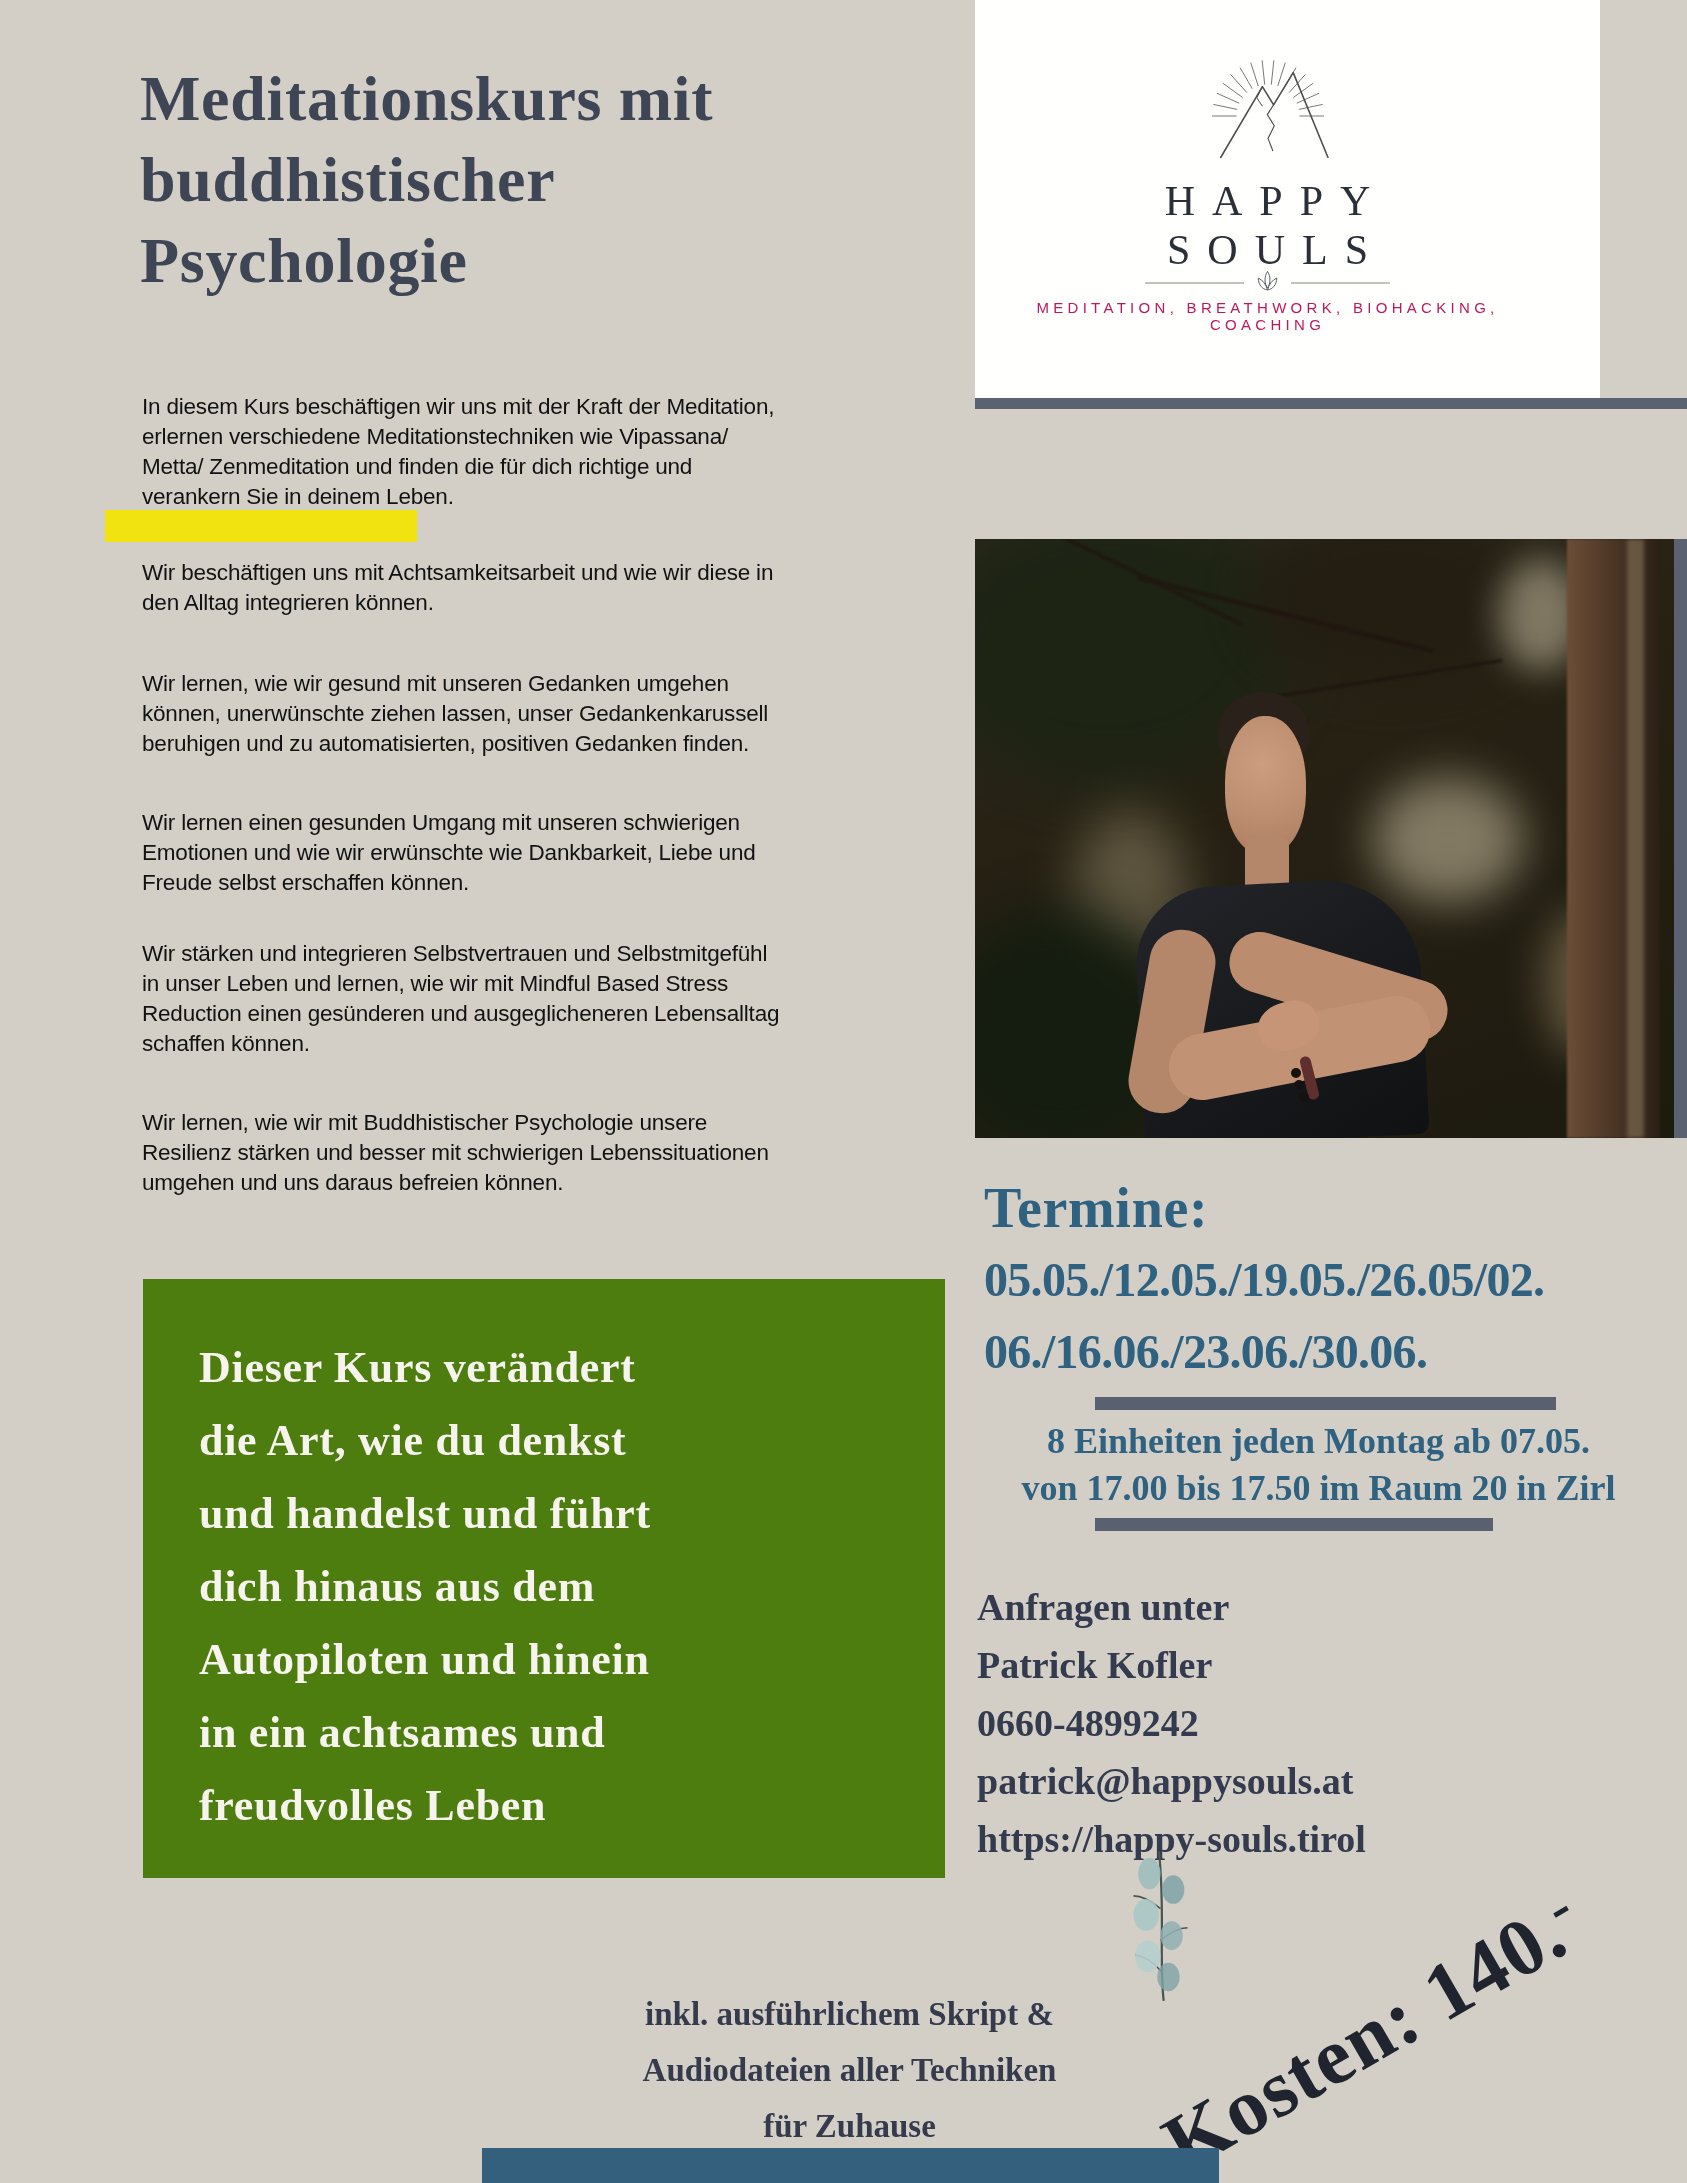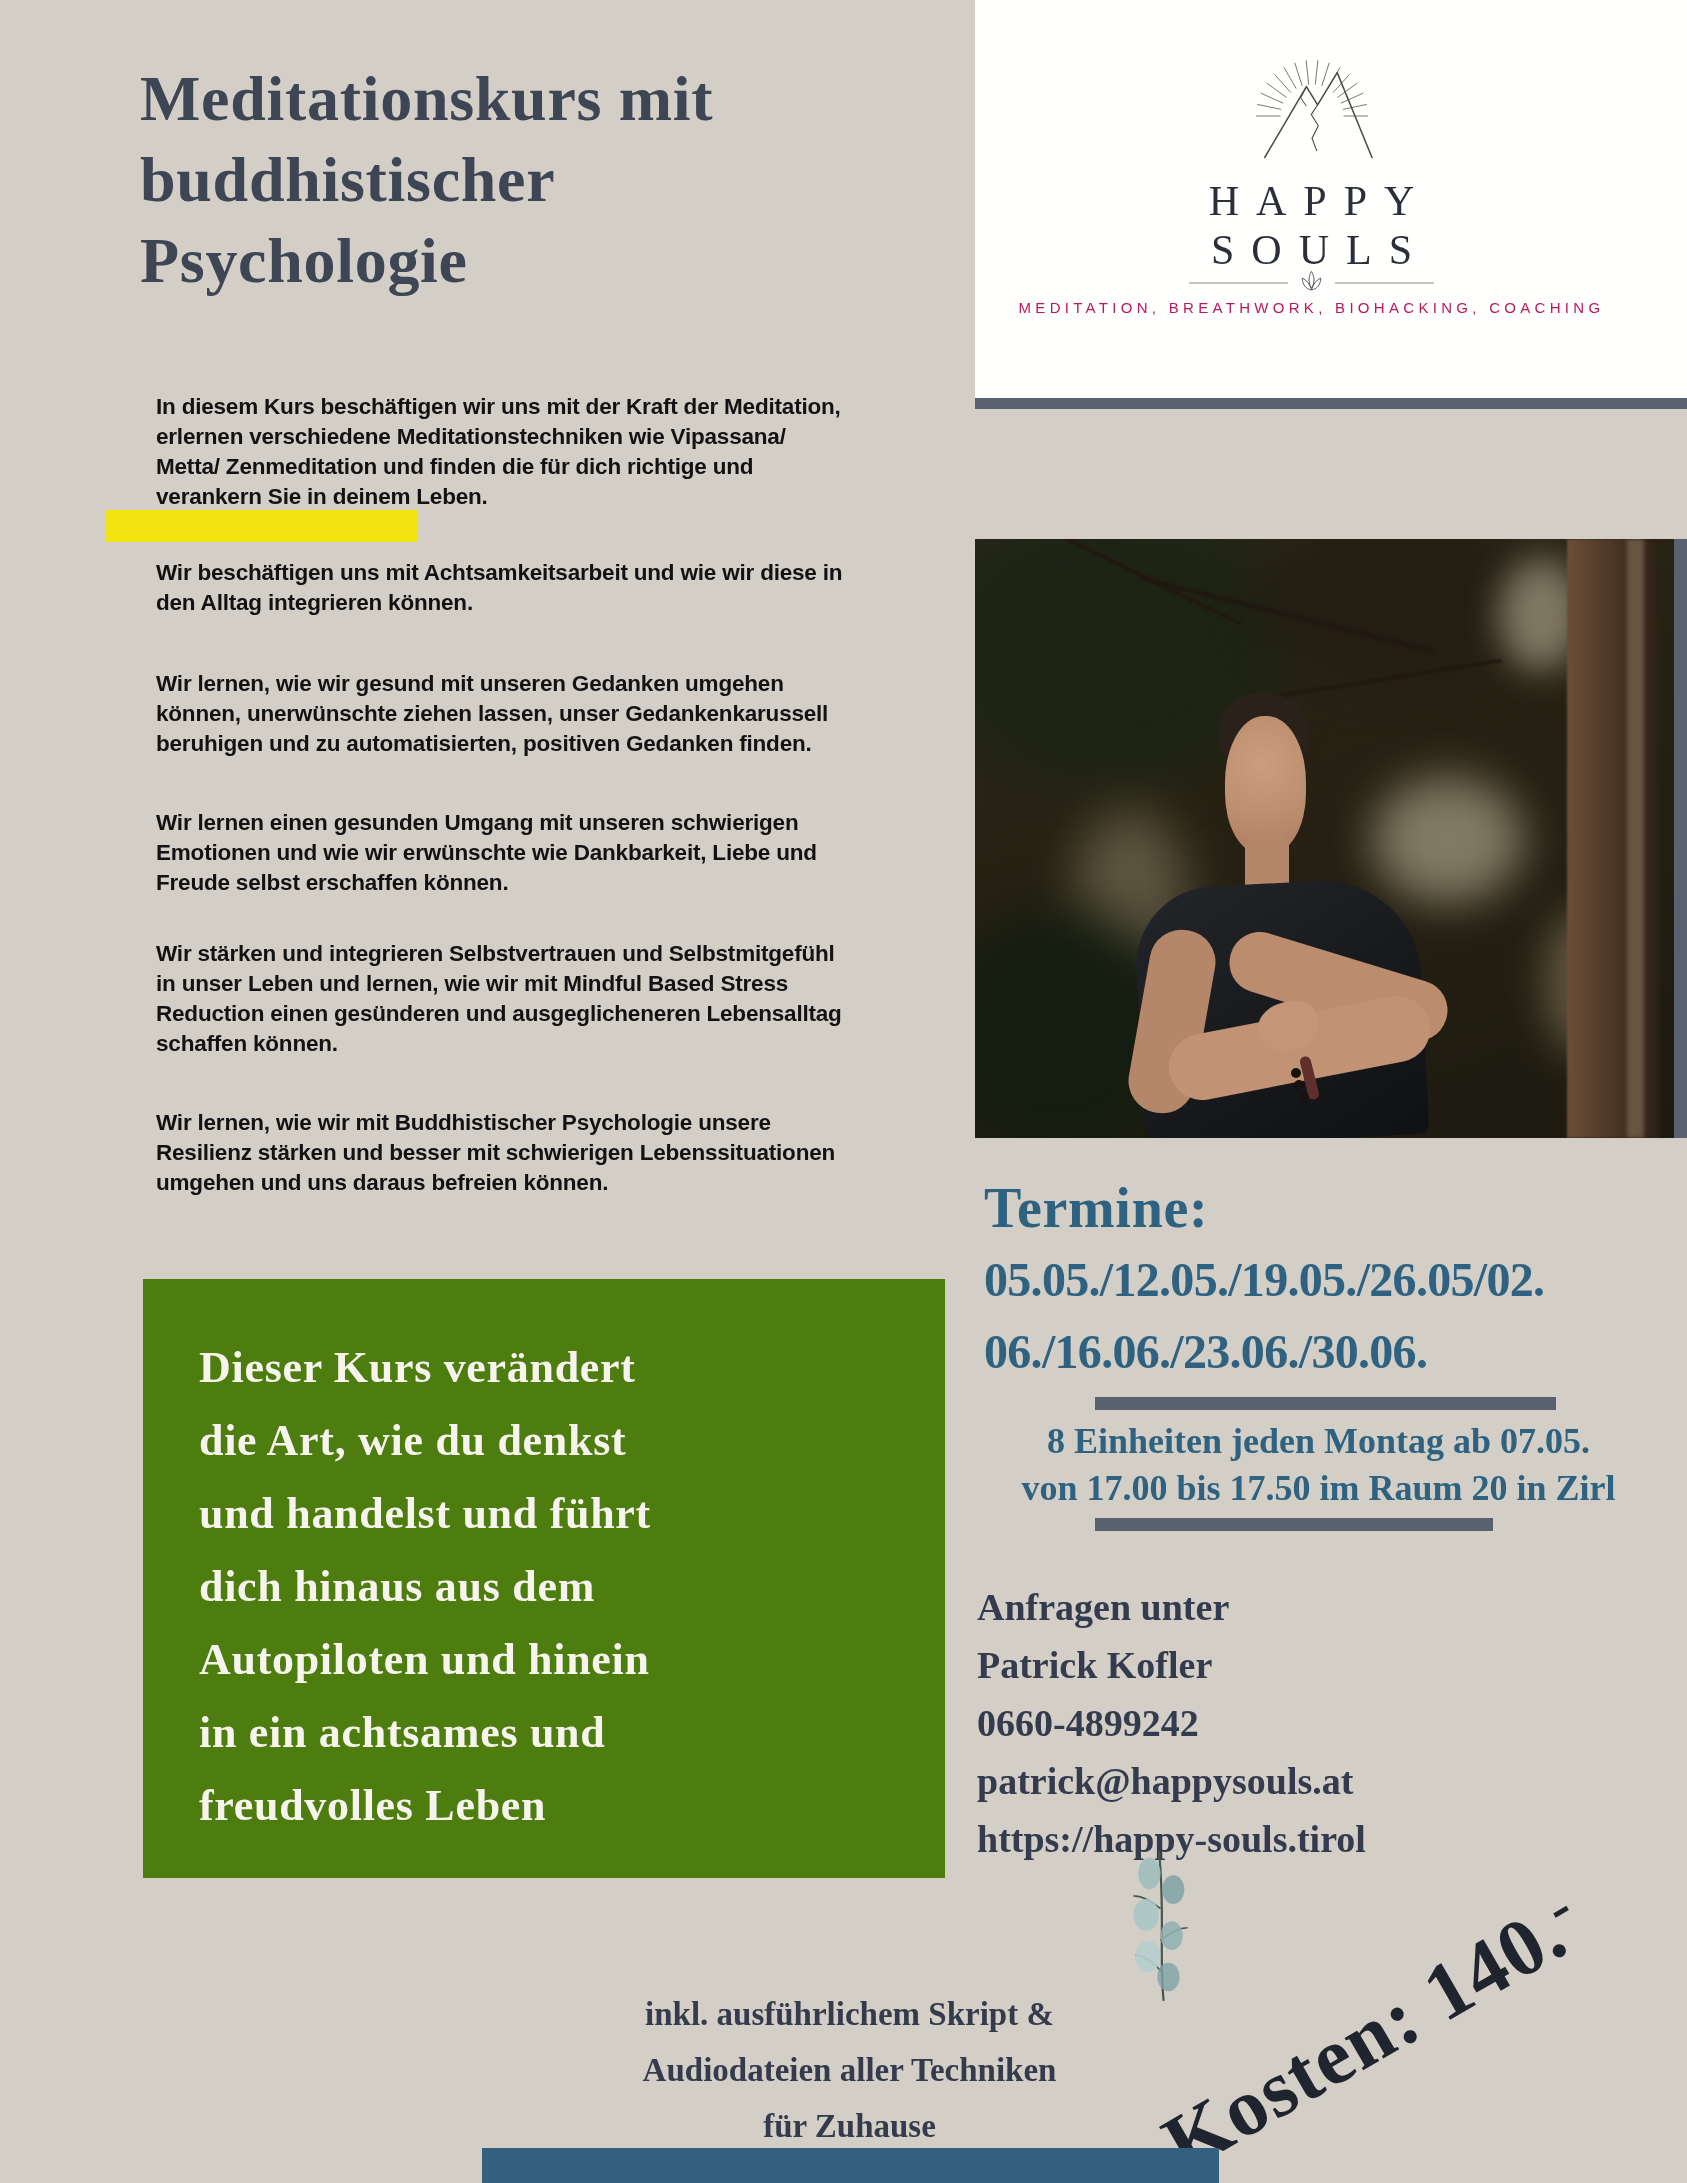--- a/index.html
+++ b/index.html
@@ -19,39 +19,39 @@
     left:140px;top:58px;width:873px;
     font-size:64px;font-weight:700;line-height:81px;
     color:#3e4555;letter-spacing:0.7px;
   }
   .hl-mark{
     left:105px;top:510px;width:312px;height:32px;
     background:#f1e30f;z-index:1;
   }
   .intro-par{
     left:142px;width:853px;
-    font-size:22.5px;font-weight:700;line-height:30px;
-    color:#121212;z-index:2;letter-spacing:-0.2px;margin-left:14px;
+    font-size:22.5px;font-weight:400;line-height:30px;
+    color:#121212;z-index:2;letter-spacing:-0.2px;
   }
   .p0{top:392px;} .p1{top:558px;} .p2{top:669px;}
   .p3{top:808px;} .p4{top:939px;} .p5{top:1108px;}
 
   .quote-box{
     left:143px;top:1279px;width:802px;height:599px;
     background:#4d7c0f;
   }
   .quote-text{
     position:absolute;left:56px;top:52px;width:715px;
     font-size:44px;font-weight:700;line-height:73px;
     color:#f7f4ee;letter-spacing:0.7px;
   }
 
   
   .logo-card{
-    left:975px;top:0;width:713px;height:398px;
+    left:975px;top:0;width:625px;height:398px;
     background:#fffffe;text-align:center;
   }
   .logo-card-shadow{
     left:975px;top:398px;width:713px;height:10.6px;
     background:#5a6170;
   }
   .brand-word{
     font-size:42px;color:#2b3038;letter-spacing:17px;
     line-height:49px;font-weight:400;text-indent:17px;
   }

